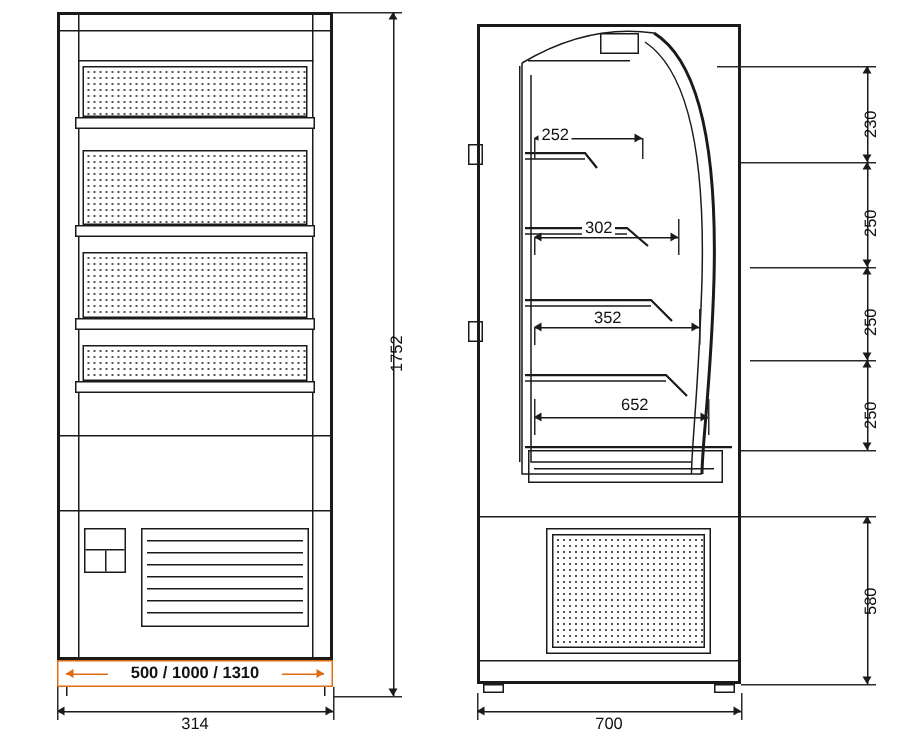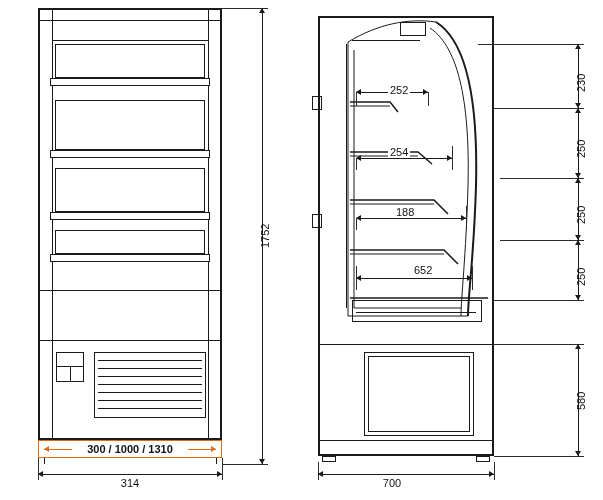--- a/index.html
+++ b/index.html
@@ -74,21 +74,21 @@
     <div class="ln h" style="left:98px;top:400px;width:104px;"></div>
     <div class="ln h" style="left:98px;top:408px;width:104px;"></div>
 
     <div class="orangebox" style="left:38px;top:440px;width:184px;height:18px;"></div>
     <div class="ln v" style="left:44px;top:458px;height:6px;"></div>
     <div class="ln v" style="left:216px;top:458px;height:6px;"></div>
 
     <div class="orangeline" style="left:44px;top:449px;width:172px;"></div>
     <div class="ahead ahlo" style="left:44px;top:446px;"></div>
     <div class="ahead ahro" style="left:211px;top:446px;"></div>
-    <div class="ctr orange" style="left:72px;top:443px;width:116px;">300 / 1000 / 1310</div>
+    <div class="ctr orange" style="left:72px;top:443px;width:116px;">500 / 1000 / 1310</div>
 
     <div class="ln h" style="left:38px;top:474px;width:184px;"></div>
     <div class="ahead ahl" style="left:38px;top:471px;"></div>
     <div class="ahead ahr" style="left:217px;top:471px;"></div>
     <div class="ln v thin" style="left:38px;top:458px;height:22px;"></div>
     <div class="ln v thin" style="left:222px;top:458px;height:22px;"></div>
     <div class="ctr" style="left:110px;top:477px;width:40px;">314</div>
 
     <div class="ln h thin" style="left:222px;top:8px;width:46px;"></div>
     <div class="ln h thin" style="left:222px;top:464px;width:46px;"></div>
@@ -139,35 +139,35 @@
     <div class="perf" style="left:368px;top:356px;width:102px;height:76px;"></div>
 
     <div class="box" style="left:322px;top:456px;width:14px;height:6px;"></div>
     <div class="box" style="left:476px;top:456px;width:14px;height:6px;"></div>
 
     <div class="arrowline" style="left:356px;top:92px;width:72px;"></div>
     <div class="ahead ahl" style="left:356px;top:89px;"></div>
     <div class="ahead ahr" style="left:423px;top:89px;"></div>
     <div class="ln v thin" style="left:356px;top:92px;height:14px;"></div>
     <div class="ln v thin" style="left:428px;top:92px;height:14px;"></div>
-    <div class="lbl-box" style="left:388px;top:84px;">252</div>
+    <div class="lbl-box" style="left:359px;top:84px;">252</div>
 
     <div class="arrowline" style="left:356px;top:158px;width:96px;"></div>
     <div class="ahead ahl" style="left:356px;top:155px;"></div>
     <div class="ahead ahr" style="left:447px;top:155px;"></div>
     <div class="ln v thin" style="left:356px;top:158px;height:12px;"></div>
     <div class="ln v thin" style="left:452px;top:146px;height:24px;"></div>
-    <div class="lbl-box" style="left:388px;top:146px;">254</div>
+    <div class="lbl-box" style="left:388px;top:146px;">302</div>
 
     <div class="arrowline" style="left:356px;top:218px;width:110px;"></div>
     <div class="ahead ahl" style="left:356px;top:215px;"></div>
     <div class="ahead ahr" style="left:461px;top:215px;"></div>
     <div class="ln v thin" style="left:356px;top:218px;height:12px;"></div>
     <div class="ln v thin" style="left:466px;top:206px;height:24px;"></div>
-    <div class="lbl-box" style="left:394px;top:206px;">188</div>
+    <div class="lbl-box" style="left:394px;top:206px;">352</div>
 
     <div class="arrowline" style="left:356px;top:278px;width:116px;"></div>
     <div class="ahead ahl" style="left:356px;top:275px;"></div>
     <div class="ahead ahr" style="left:467px;top:275px;"></div>
     <div class="ln v thin" style="left:356px;top:266px;height:24px;"></div>
     <div class="ln v thin" style="left:472px;top:266px;height:24px;"></div>
     <div class="lbl-box" style="left:412px;top:264px;">652</div>
 
     <div class="ln h thin" style="left:478px;top:44px;width:106px;"></div>
     <div class="ln h thin" style="left:494px;top:108px;width:90px;"></div>
@@ -200,16 +200,16 @@
     <div class="ln v" style="left:578px;top:344px;height:112px;"></div>
     <div class="ahead ahu" style="left:575px;top:344px;"></div>
     <div class="ahead ahd" style="left:575px;top:451px;"></div>
     <div class="dim-txt rot" style="left:575px;top:410px;">580</div>
 
     <div class="ln v thin" style="left:318px;top:462px;height:18px;"></div>
     <div class="ln v thin" style="left:494px;top:462px;height:18px;"></div>
     <div class="ln h" style="left:318px;top:474px;width:176px;"></div>
     <div class="ahead ahl" style="left:318px;top:471px;"></div>
     <div class="ahead ahr" style="left:489px;top:471px;"></div>
-    <div class="ctr" style="left:372px;top:477px;width:40px;">700</div>
+    <div class="ctr" style="left:386px;top:477px;width:40px;">700</div>
   </div>
 
 </div>
 
 </body></html>

